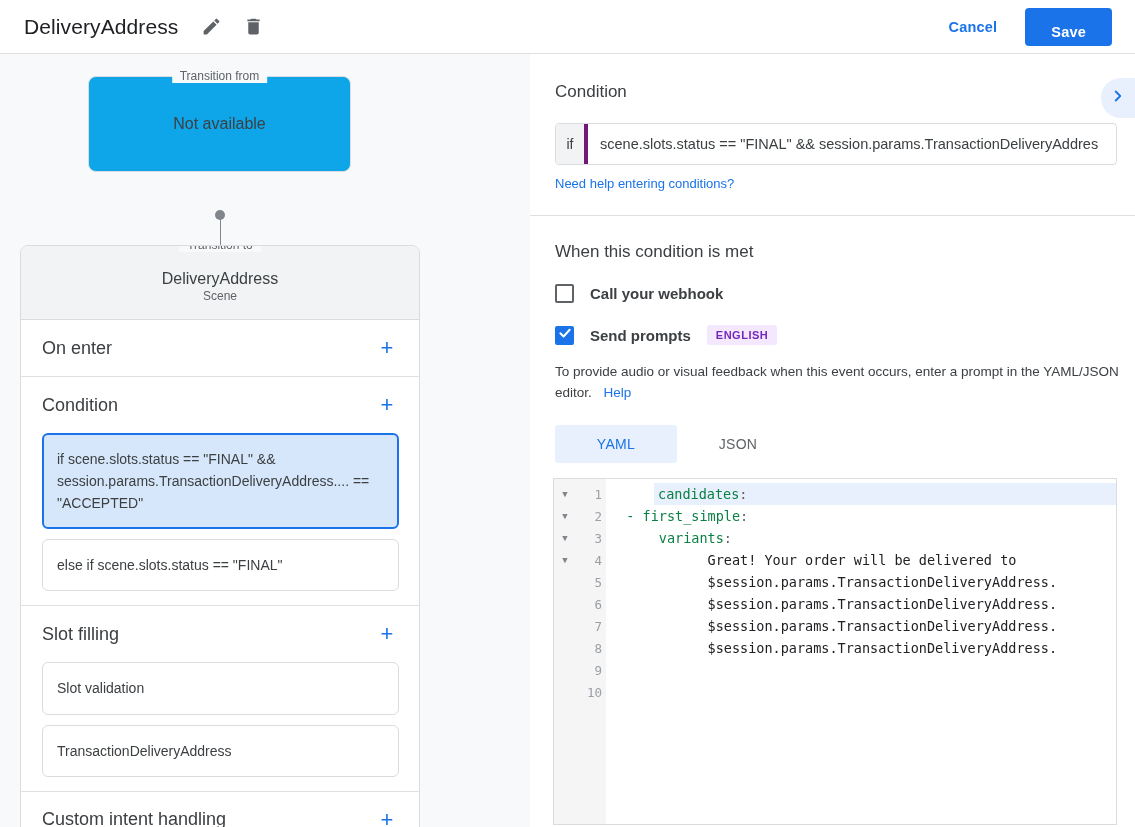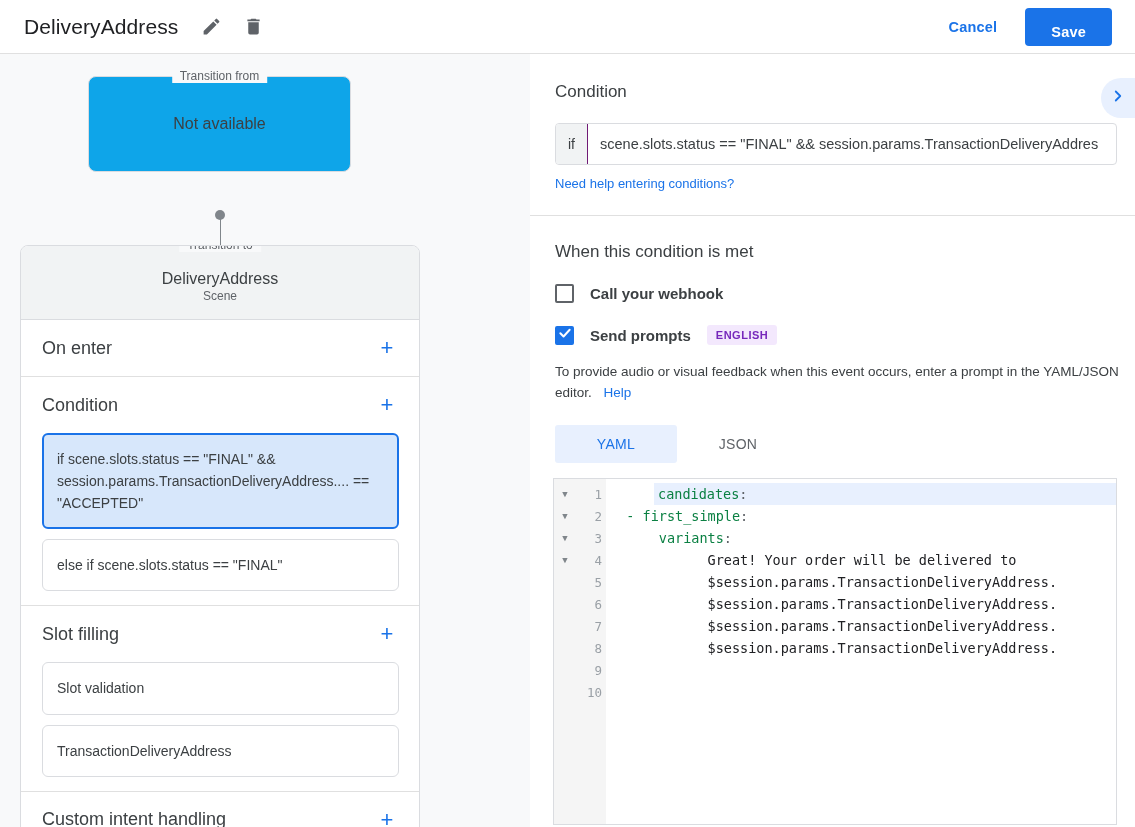--- a/index.html
+++ b/index.html
@@ -179,21 +179,21 @@
     width: 562px;
     height: 42px;
     border: 1px solid #dadce0;
     border-radius: 4px;
     overflow: hidden;
     background: #fff;
   }
   .cond-if {
     width: 32px;
     background: #f1f3f4;
-    border-right: 1px solid #701a75;
+    border-right: 4px solid #701a75;
     display: flex; align-items: center; justify-content: center;
     font-size: 14px; color: #3c4043;
   }
   .cond-input {
     flex: 1;
     border: none; outline: none;
     padding: 0 12px;
     font-size: 14.5px;
     color: #3c4043;
     font-family: "Liberation Sans", sans-serif;

